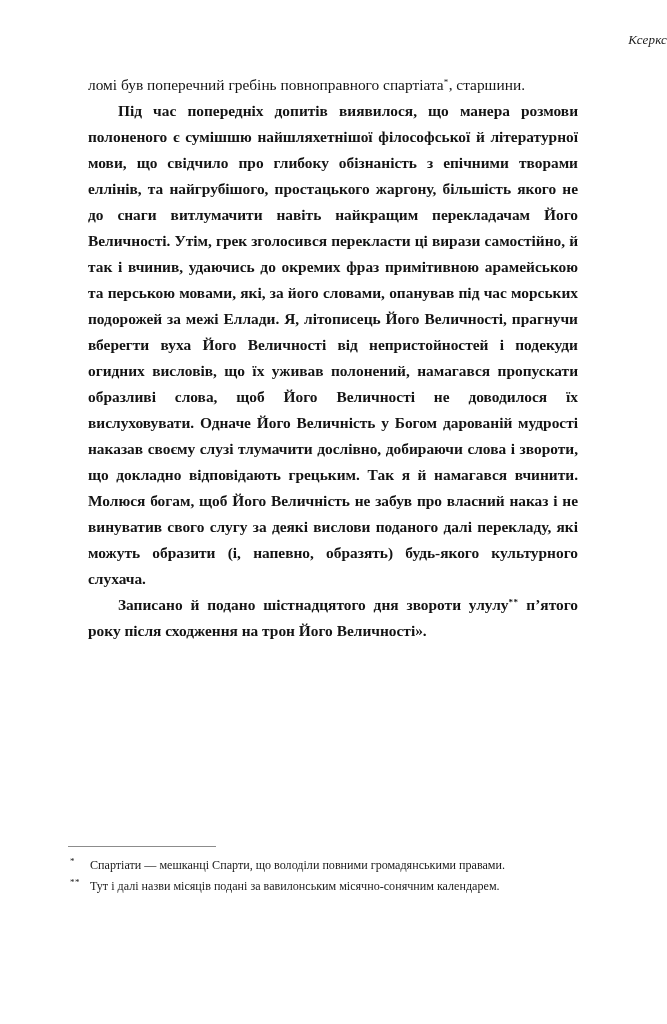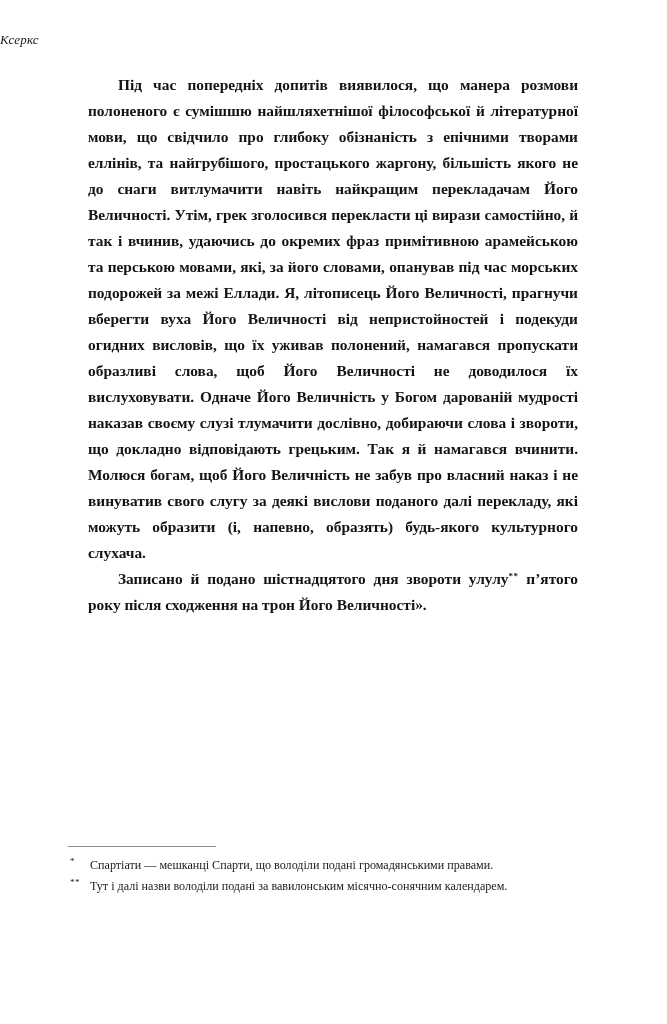--- a/index.html
+++ b/index.html
@@ -20,21 +20,21 @@
     font-family: "Liberation Serif", "DejaVu Serif", serif;
     color: #121212;
   }
 
   
   .running-head {
     position: absolute;
     top: 32px;
     left: 0;
     width: 667px;
-    text-align: left;
+    text-align: right;
     font-style: italic;
     font-size: 13px;
     letter-spacing: 0.2px;
     color: #1a1a1a;
   }
 
   
   .text-column {
     position: absolute;
     left: 88px;
@@ -116,34 +116,35 @@
 </style>
 </head>
 <body>
 
 <div class="page">
 
   <div class="running-head">Ксеркс</div>
 
   <div class="text-column">
 
+    <p class="para cont"><span>ломі був поперечний гребінь повноправного спартіата</span><sup class="fnmark">*</sup><span>, старшини.</span></p>
 
     <p class="para indent"><span>Під час попередніх допитів виявилося, що манера розмови полоненого є сумішшю найшляхетнішої філософської й літературної мови, що свідчило про глибоку обізнаність з епічними творами еллінів, та найгрубішого, простацького жаргону, більшість якого не до снаги витлумачити навіть найкращим перекладачам Його Величності. Утім, грек зголосився перекласти ці вирази самостійно, й так і вчинив, удаючись до окремих фраз примітивною арамейською та перською мовами, які, за його словами, опанував під час морських подорожей за межі Еллади. Я, літописець Його Величності, прагнучи вберегти вуха Його Величності від непристойностей і подекуди огидних висловів, що їх уживав полонений, намагався пропускати образливі слова, щоб Його Величності не доводилося їх вислуховувати. Одначе Його Величність у Богом дарованій мудрості наказав своєму слузі тлумачити дослівно, добираючи слова і звороти, що докладно відповідають грецьким. Так я й намагався вчинити. Молюся богам, щоб Його Величність не забув про власний наказ і не винуватив свого слугу за деякі вислови поданого далі перекладу, які можуть образити (і, напевно, образять) будь-якого культурного слухача.</span></p>
 
     <p class="para indent"><span>Записано й подано шістнадцятого дня звороти улулу</span><sup class="fnmark">**</sup><span> п’ятого року після сходження на трон Його Величності».</span></p>
 
   </div>
 
   <div class="footnote-area">
 
     <hr class="footnote-rule">
 
     <p class="footnote">
-      <span class="fn-marker"><span>*</span></span><span>Спартіати — мешканці Спарти, що володіли подані громадянськими правами.</span>
+      <span class="fn-marker"><span>*</span></span><span>Спартіати — мешканці Спарти, що володіли повними громадянськими правами.</span>
     </p>
 
     <p class="footnote">
-      <span class="fn-marker"><span>**</span></span><span>Тут і далі назви володіли подані за вавилонським місячно-сонячним календарем.</span>
+      <span class="fn-marker"><span>**</span></span><span>Тут і далі назви місяців подані за вавилонським місячно-сонячним календарем.</span>
     </p>
 
   </div>
 
 </div>
 
 </body></html>

